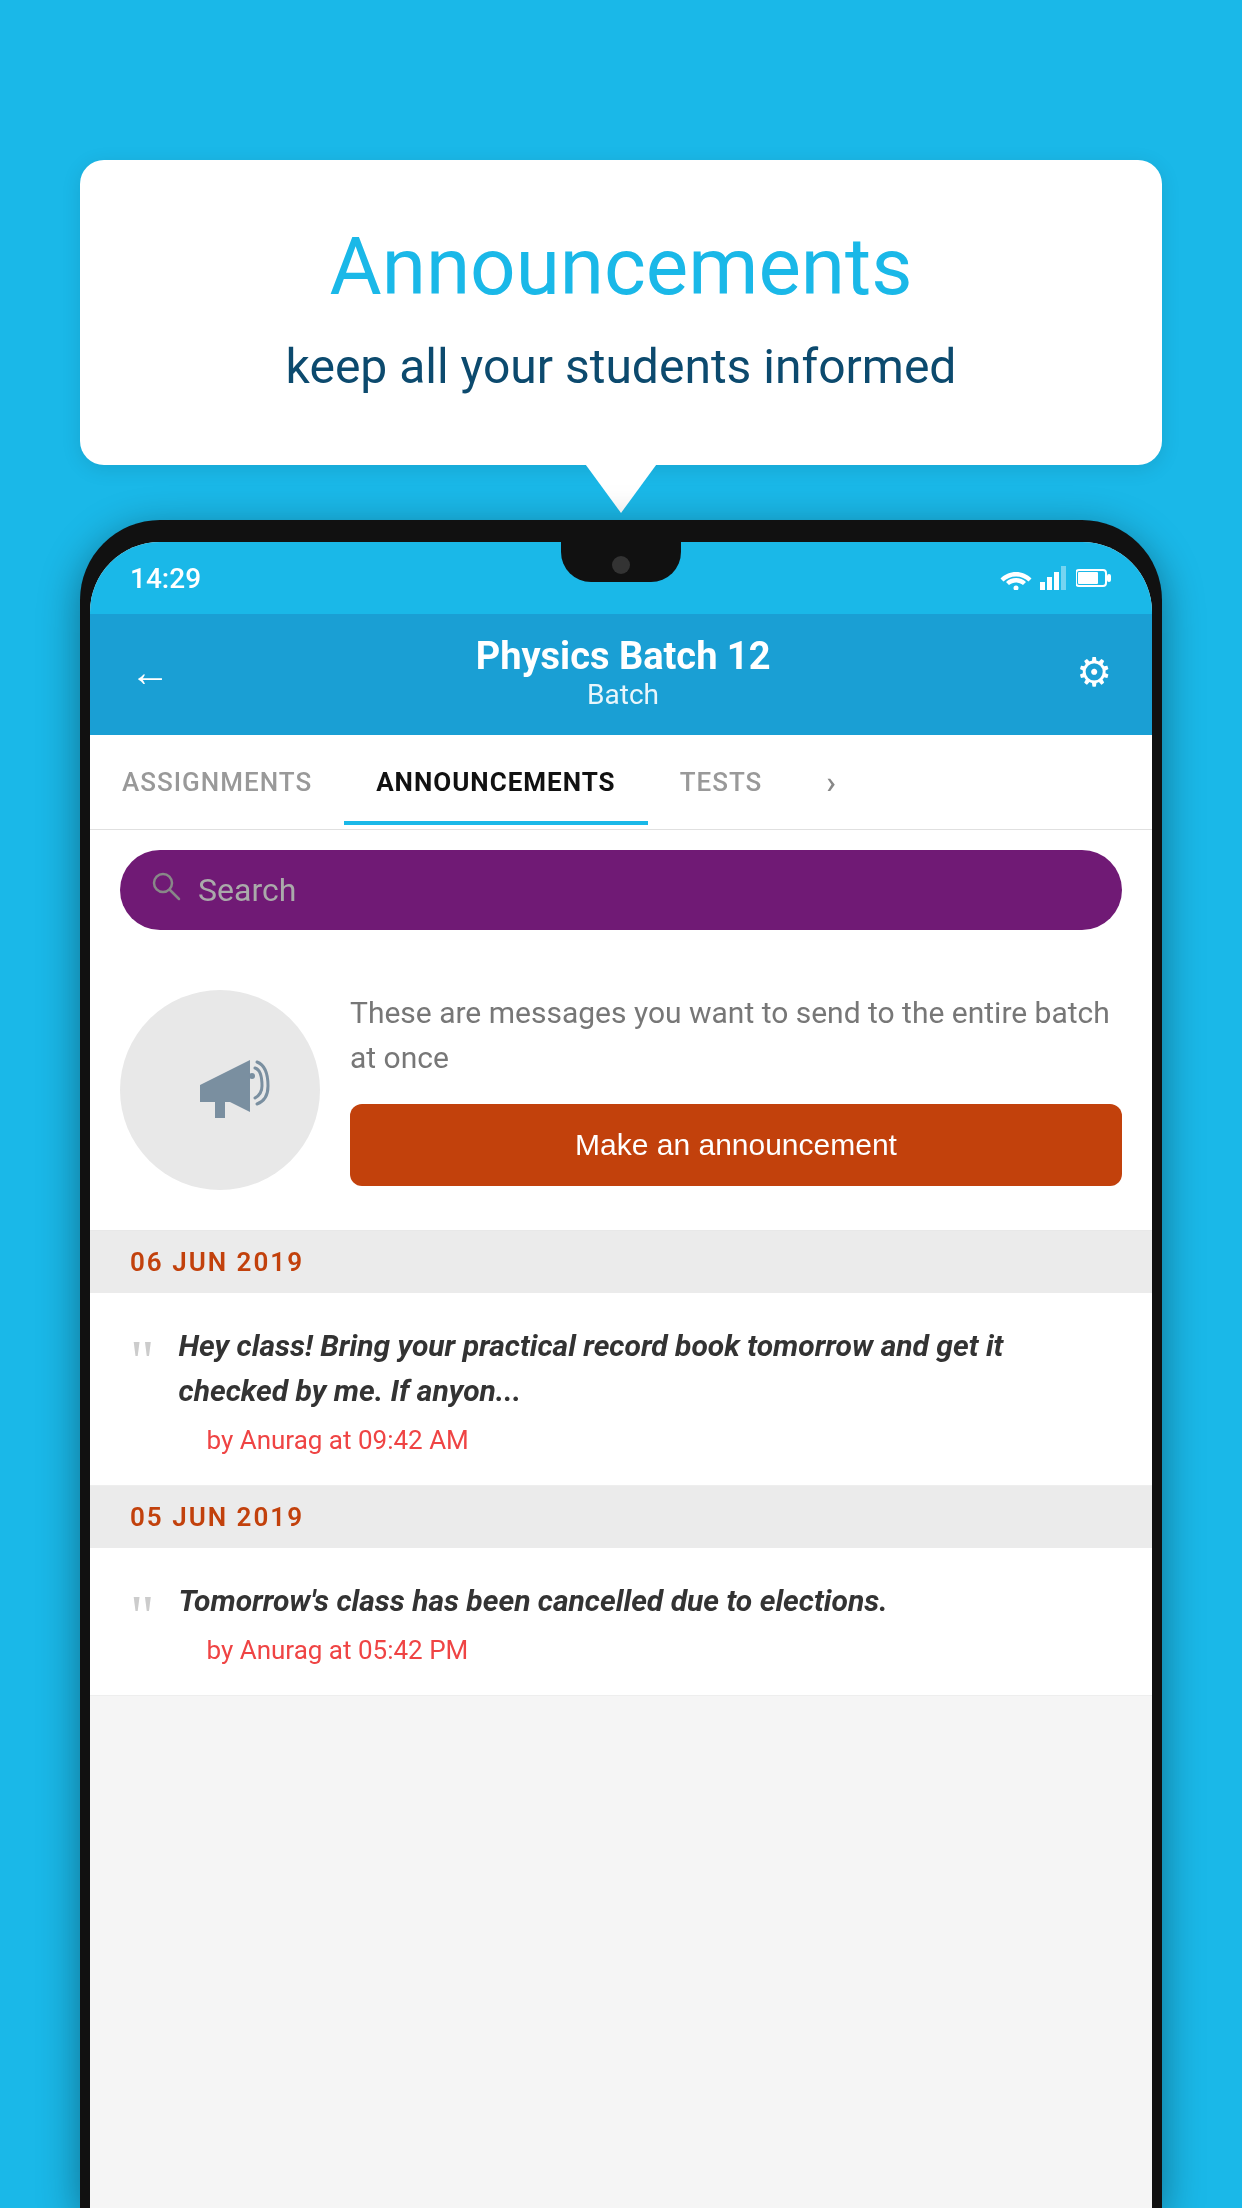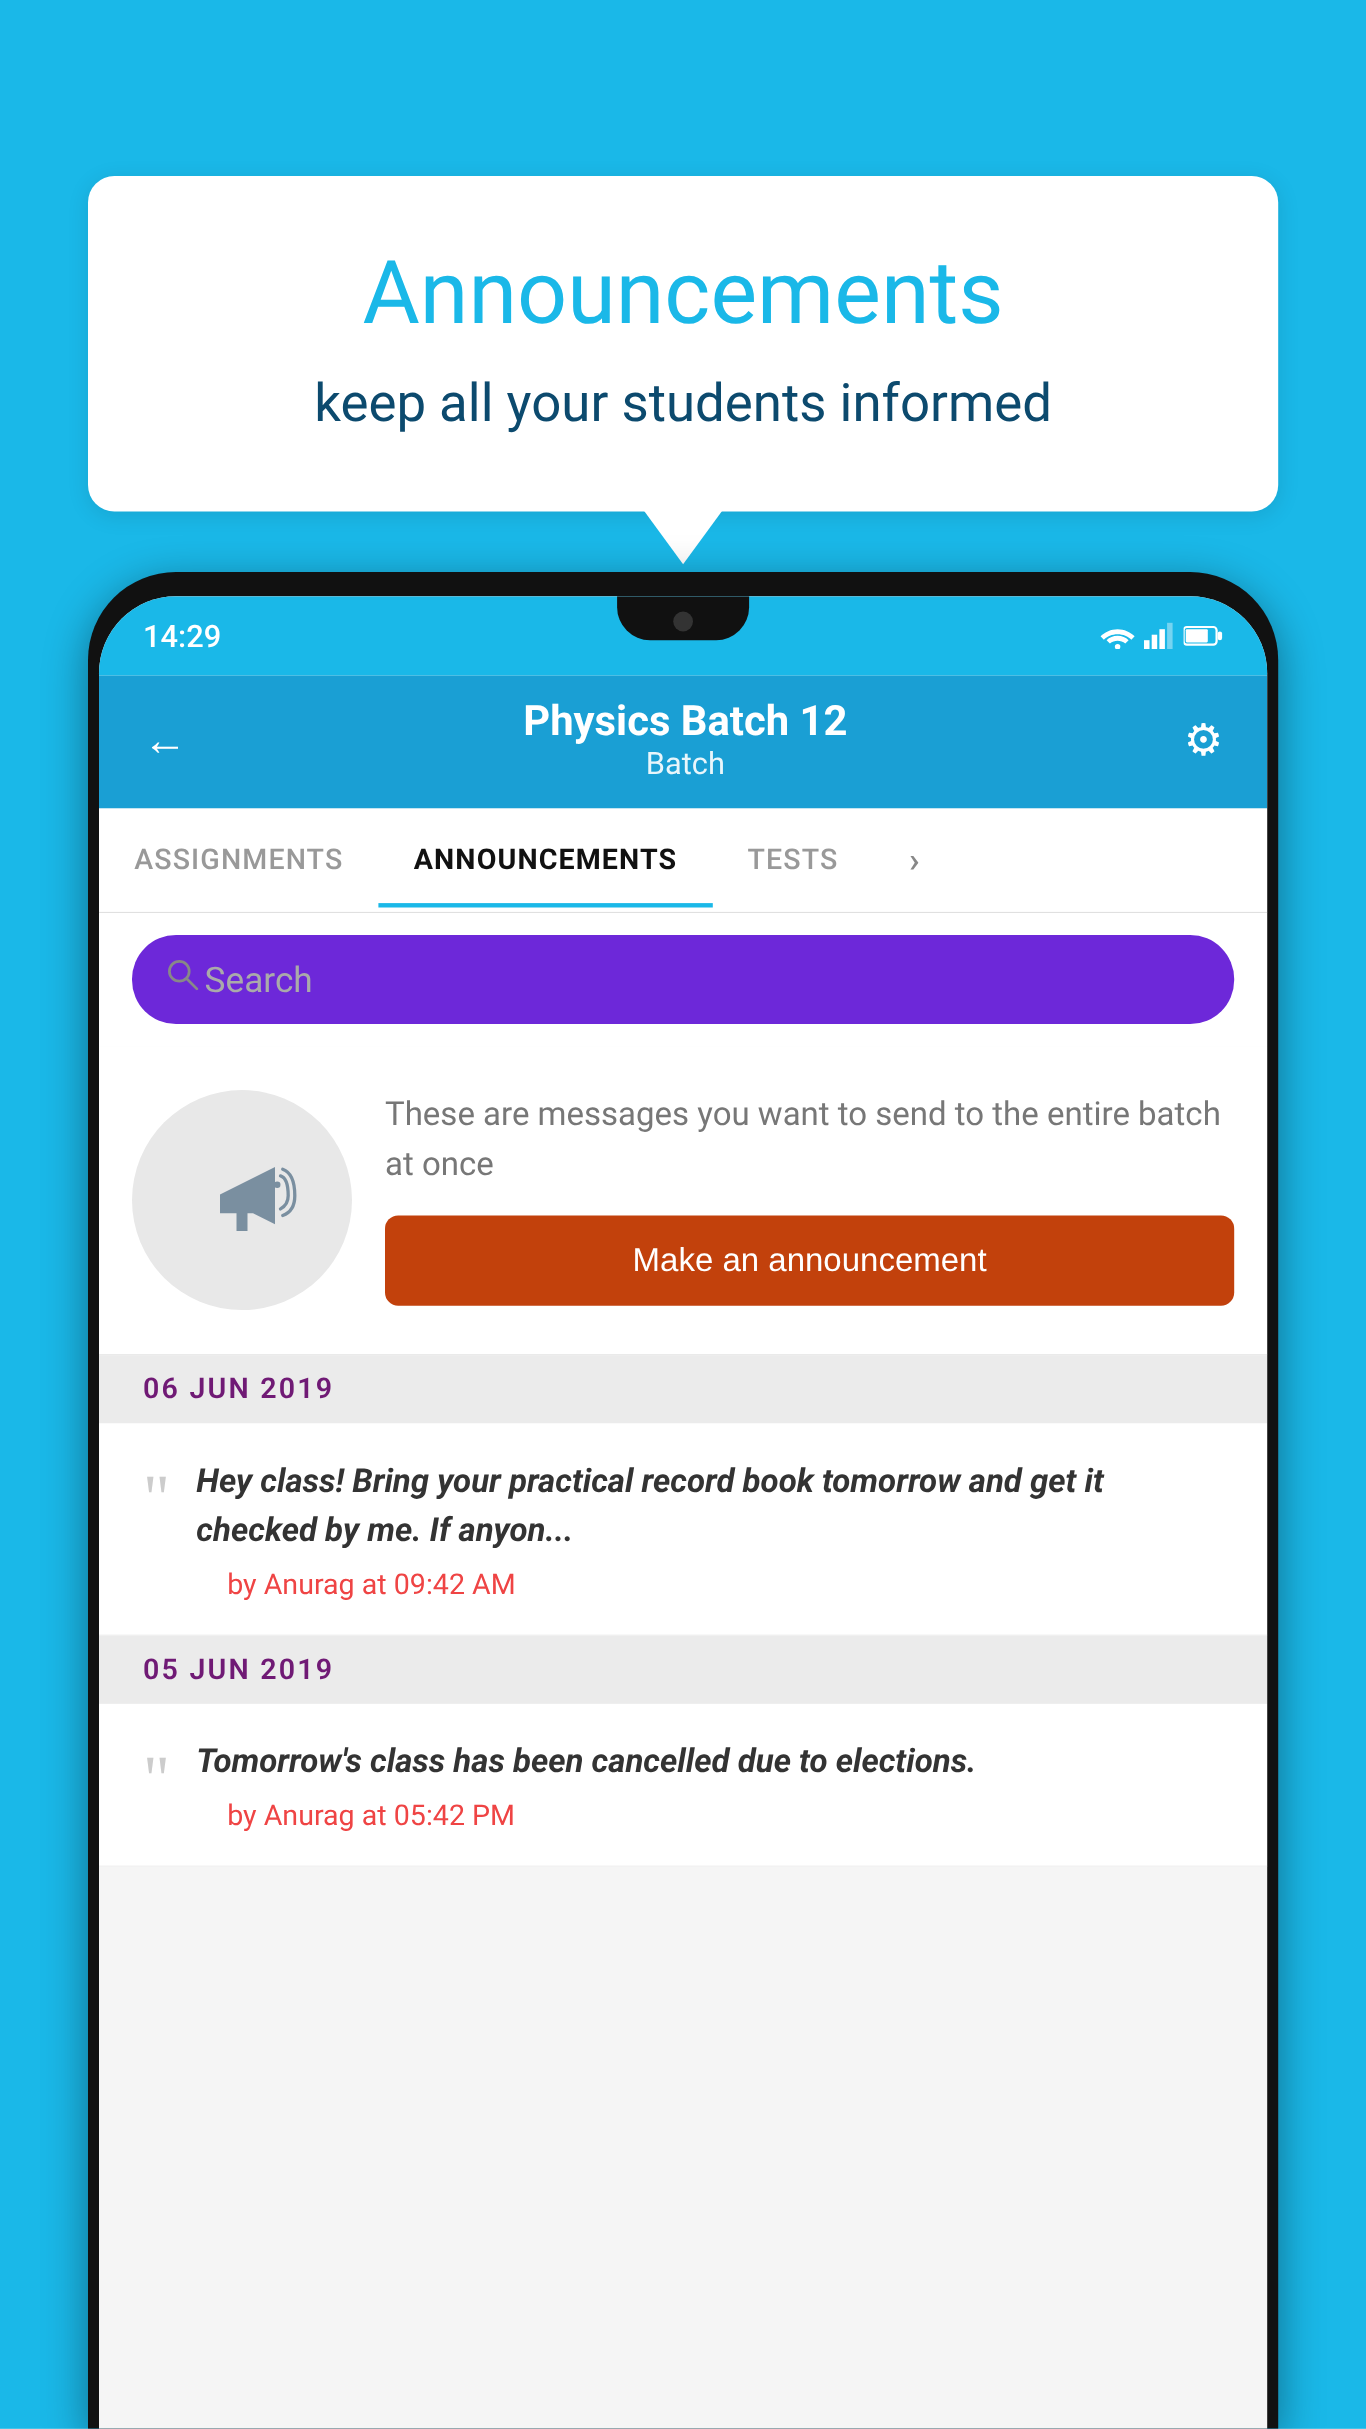--- a/index.html
+++ b/index.html
@@ -178,24 +178,24 @@
     }
 
     
     .search-container {
       background: white;
       padding: 20px 30px;
     }
     .search-box {
       display: flex;
       align-items: center;
-      background: #6d28d9;
+      background: #701a75;
       border-radius: 40px;
       padding: 20px 30px;
-      gap: 4px;
+      gap: 16px;
     }
     .search-icon-svg {
       color: #888;
       font-size: 34px;
     }
     .search-text {
       font-size: 32px;
       color: #aaa;
     }
 
@@ -241,21 +241,21 @@
       font-weight: 500;
       cursor: pointer;
       width: 100%;
     }
 
     
     .date-separator {
       background: #ebebeb;
       padding: 16px 40px;
       font-size: 26px;
-      color: #701a75;
+      color: #c2410c;
       font-weight: 600;
       letter-spacing: 2px;
     }
 
     
     .announcement-item {
       background: white;
       padding: 30px 40px;
       display: flex;
       align-items: flex-start;

